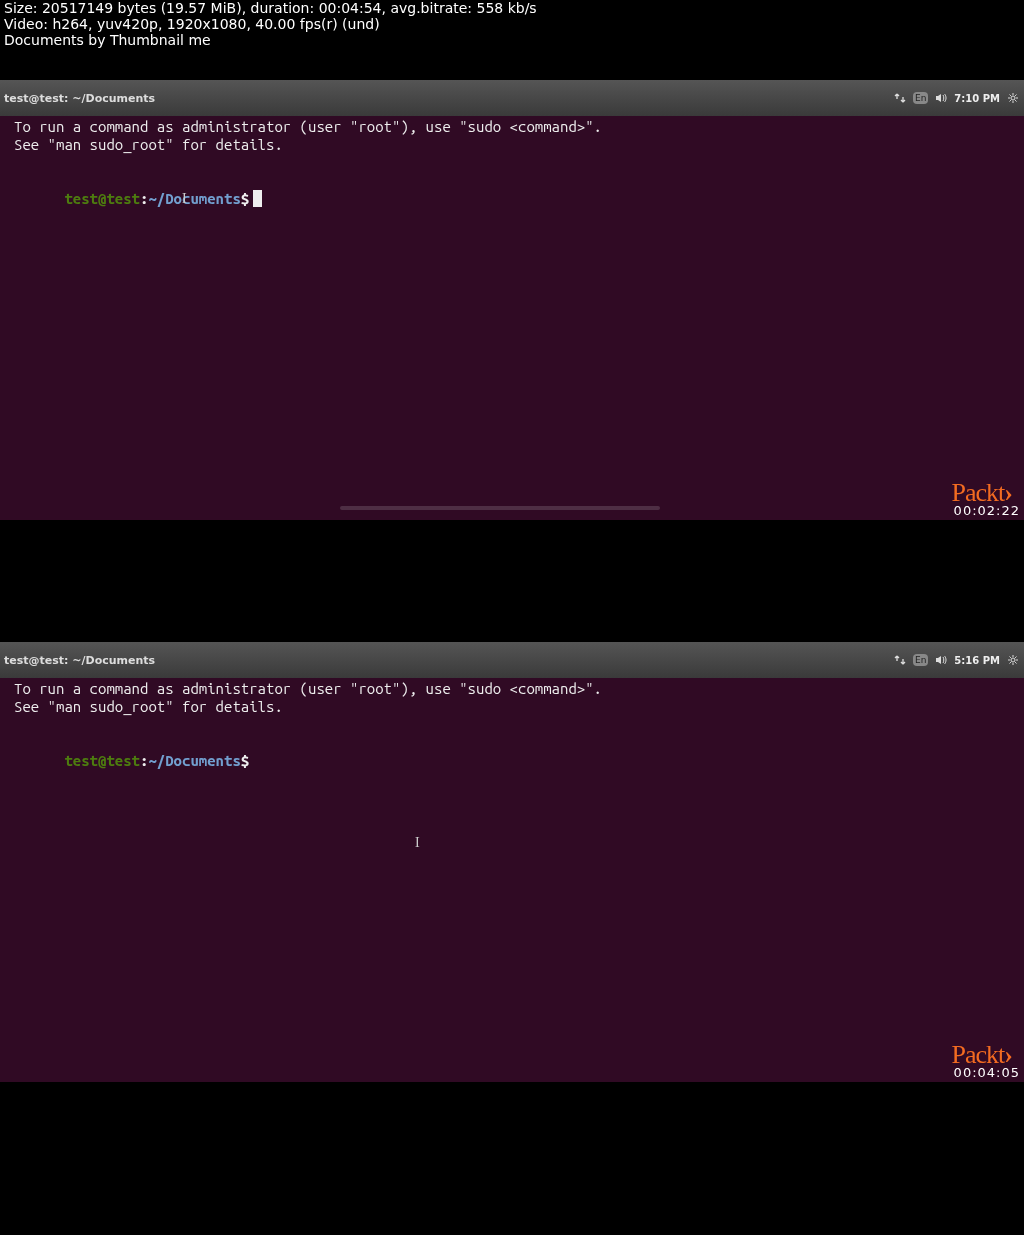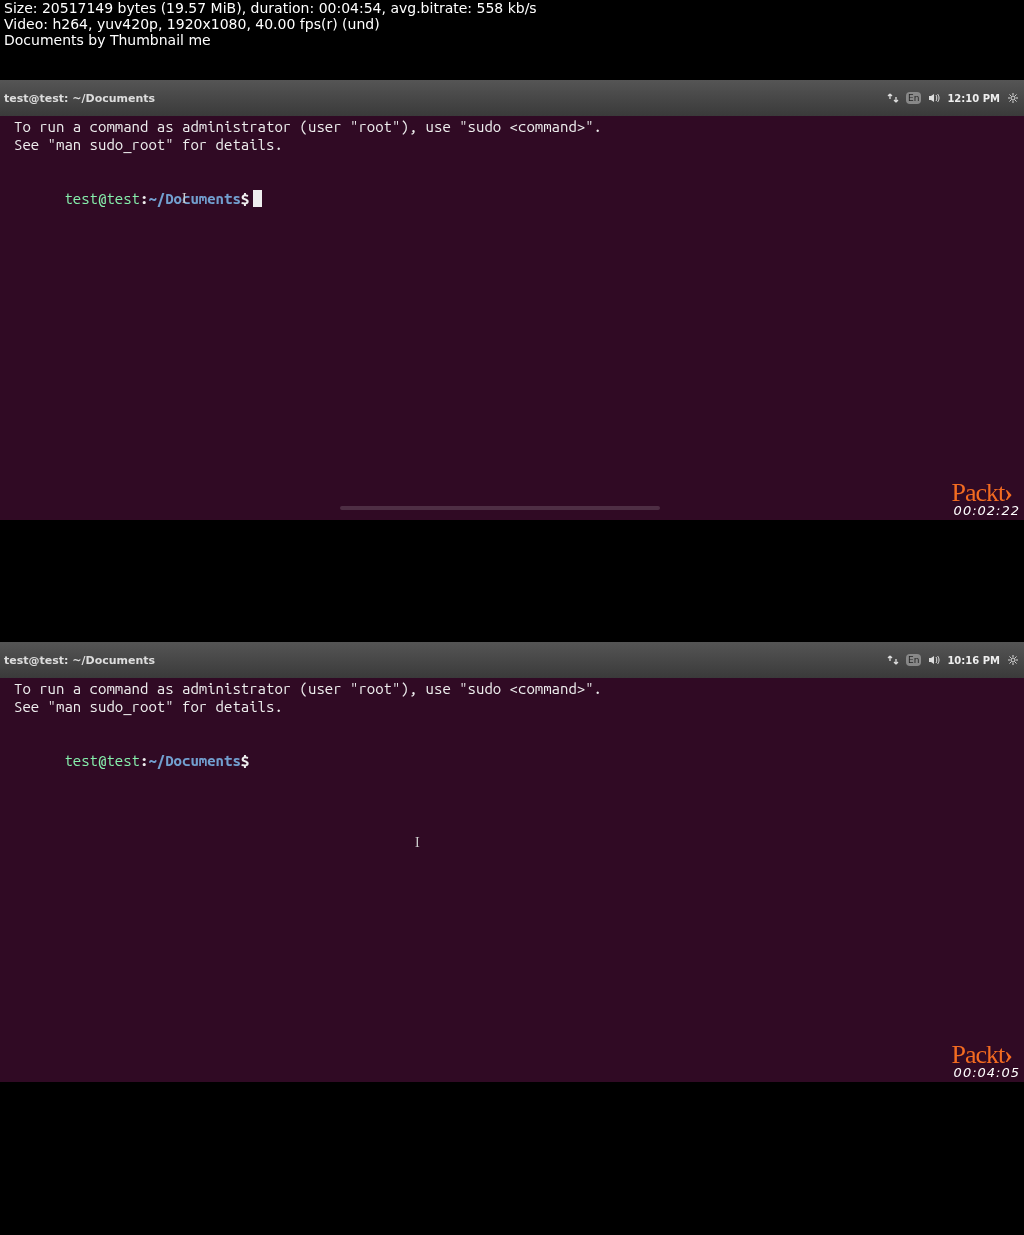--- a/index.html
+++ b/index.html
@@ -64,21 +64,21 @@
     position: relative;
     background: #300a24;
     height: 404px;
     padding: 2px 14px;
     font-family: "Ubuntu Mono", "DejaVu Sans Mono", monospace;
     font-size: 15px;
     line-height: 18px;
     color: #eee;
   }
   .term-line { white-space: pre; }
-  .prompt-user { color: #86efac; font-weight: normal; }
+  .prompt-user { color: #4d7c0f; font-weight: bold; }
   .prompt-colon { color: #eee; font-weight: bold; }
   .prompt-path { color: #729fcf; font-weight: bold; }
   .prompt-dollar { color: #eee; font-weight: bold; }
   .cursor {
     display: inline-block;
     width: 9px;
     height: 17px;
     background: #eee;
     vertical-align: -3px;
     margin-left: 4px;
@@ -103,21 +103,20 @@
   }
   .packt-logo .bracket { font-weight: bold; }
   .timestamp {
     position: absolute;
     right: 4px;
     bottom: 0;
     font-size: 13px;
     color: #fff;
     font-family: "DejaVu Sans", sans-serif;
     letter-spacing: 1px;
-    font-style: italic;
   }
   .divider-highlight {
     position: absolute;
     left: 340px;
     bottom: 10px;
     width: 320px;
     height: 4px;
     background: rgba(255,255,255,0.15);
     border-radius: 2px;
   }
@@ -145,21 +144,21 @@
             <path d="M3 2v5M3 2l-2 2M3 2l2 2M9 10V5M9 10l-2-2M9 10l2-2" stroke="#ddd" stroke-width="1.3" fill="none"></path>
           </svg>
       </span>
       <span class="lang-box">En</span>
       <span class="tray-icon">
         <svg width="12" height="12" viewBox="0 0 12 12">
             <path d="M1 4h2l3-2v8l-3-2H1z" fill="#ddd"></path>
             <path d="M8 3c1 1 1 5 0 6M9.5 2c2 2 2 6 0 8" stroke="#ddd" stroke-width="1" fill="none"></path>
           </svg>
       </span>
-      <span class="clock">12:10 PM</span>
+      <span class="clock">7:10 PM</span>
       <span class="tray-icon">
         <svg width="12" height="12" viewBox="0 0 12 12">
             <circle cx="6" cy="6" r="2" fill="none" stroke="#ddd" stroke-width="1"></circle>
             <path d="M6 1v2M6 9v2M1 6h2M9 6h2M2.5 2.5l1.4 1.4M8.1 8.1l1.4 1.4M2.5 9.5l1.4-1.4M8.1 3.9l1.4-1.4" stroke="#ddd" stroke-width="1"></path>
           </svg>
       </span>
     </div>
   </div>
   <div class="term-body">
     <div class="term-line">To run a command as administrator (user "root"), use "sudo &lt;command&gt;".</div>
@@ -184,21 +183,21 @@
             <path d="M3 2v5M3 2l-2 2M3 2l2 2M9 10V5M9 10l-2-2M9 10l2-2" stroke="#ddd" stroke-width="1.3" fill="none"></path>
           </svg>
       </span>
       <span class="lang-box">En</span>
       <span class="tray-icon">
         <svg width="12" height="12" viewBox="0 0 12 12">
             <path d="M1 4h2l3-2v8l-3-2H1z" fill="#ddd"></path>
             <path d="M8 3c1 1 1 5 0 6M9.5 2c2 2 2 6 0 8" stroke="#ddd" stroke-width="1" fill="none"></path>
           </svg>
       </span>
-      <span class="clock">10:16 PM</span>
+      <span class="clock">5:16 PM</span>
       <span class="tray-icon">
         <svg width="12" height="12" viewBox="0 0 12 12">
             <circle cx="6" cy="6" r="2" fill="none" stroke="#ddd" stroke-width="1"></circle>
             <path d="M6 1v2M6 9v2M1 6h2M9 6h2M2.5 2.5l1.4 1.4M8.1 8.1l1.4 1.4M2.5 9.5l1.4-1.4M8.1 3.9l1.4-1.4" stroke="#ddd" stroke-width="1"></path>
           </svg>
       </span>
     </div>
   </div>
   <div class="term-body">
     <div class="term-line">To run a command as administrator (user "root"), use "sudo &lt;command&gt;".</div>

